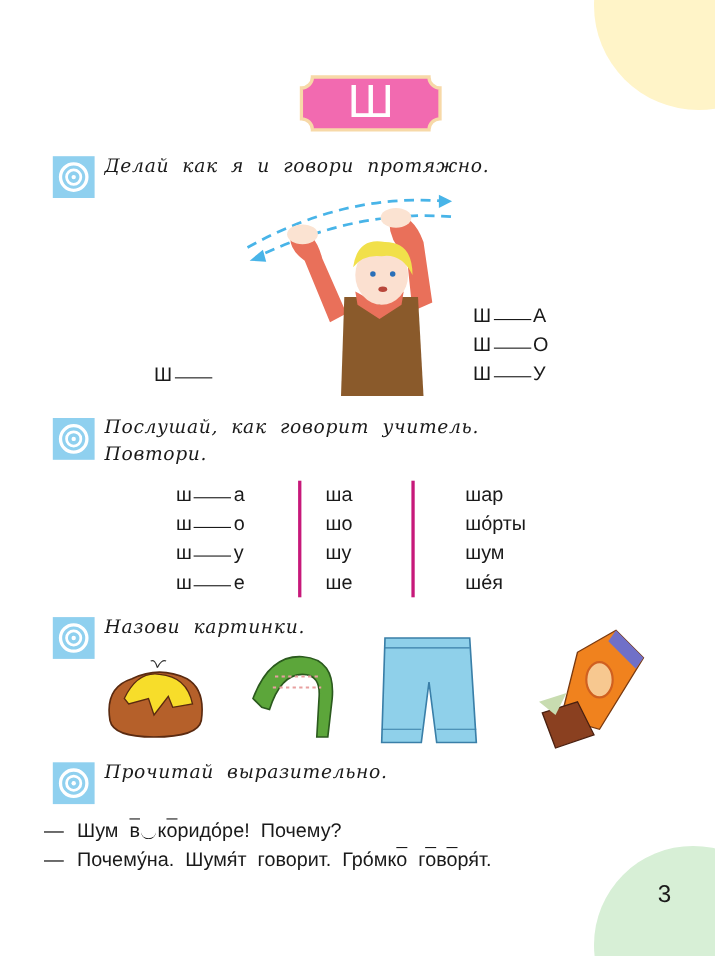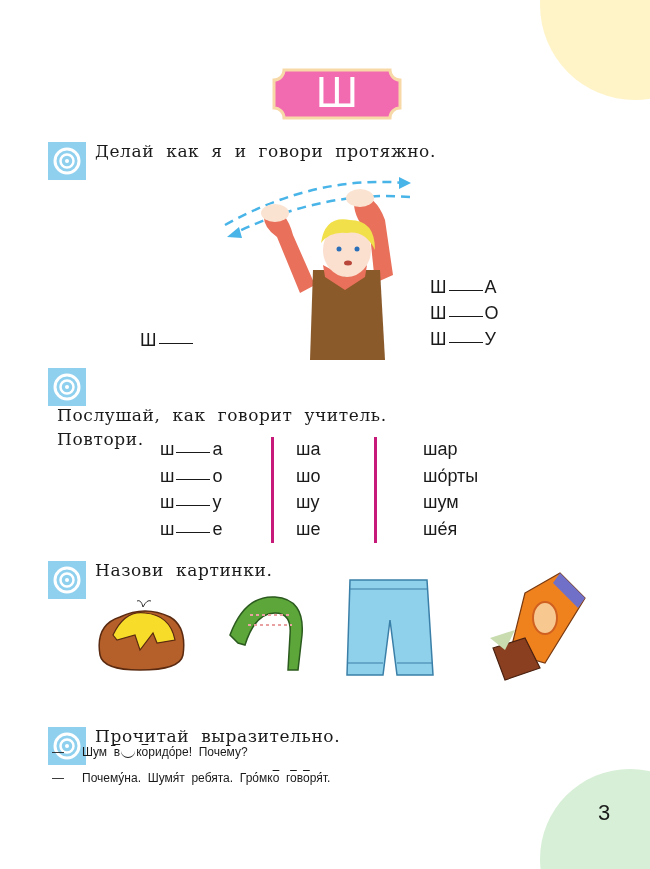--- a/index.html
+++ b/index.html
@@ -5,31 +5,31 @@
   html, body { margin:0; padding:0; }
   body { width:650px; height:869px; position:relative; overflow:hidden; background:#ffffff; font-family:"Liberation Sans", sans-serif; color:#1a1a1a; }
   .corner-top { position:absolute; right:-80px; top:-90px; width:190px; height:190px; border-radius:50%; background:#fff4c8; }
   .corner-bottom { position:absolute; right:-70px; bottom:-80px; width:180px; height:180px; border-radius:50%; background:#d7efd6; }
   .page-num { position:absolute; left:598px; top:800px; font-size:22px; color:#1a1a1a; }
 
   .letter-badge { position:absolute; left:272px; top:68px; width:130px; height:52px; }
   .letter-badge svg { position:absolute; left:0; top:0; }
   .letter-badge span { position:absolute; left:0; top:0; width:130px; height:52px; line-height:50px; text-align:center; color:#fff; font-size:40px; font-family:"DejaVu Sans", sans-serif; }
 
-  .task { position:absolute; left:48px; display:flex; align-items:flex-start; }
+  .task { position:absolute; left:48px; display:flex; align-items:flex-start;font-style:italic; }
   .task-icon { width:38px; height:38px; background:#8fd0ef; display:flex; align-items:center; justify-content:center; flex:none; }
   .task-text { margin-left:9px; font-family:"DejaVu Serif", "Liberation Serif", serif; font-size:17px; letter-spacing:0.6px; word-spacing:6px; line-height:24px; color:#1a1a1a; margin-top:-3px; }
 
   .syl { position:absolute; font-size:18px; color:#1a1a1a; }
   .blank { display:inline-block; width:34px; border-bottom:1.5px solid #1a1a1a; margin:0 2px; vertical-align:2px; }
 
   .grid-col { position:absolute; top:436px; font-size:18px; line-height:26.5px; color:#1a1a1a; }
   .vbar { position:absolute; top:437px; width:2.5px; height:106px; background:#c7197a; }
 
-  .dialog { position:absolute; left:52px; font-size:12px; color:#1a1a1a; white-space:nowrap; }
+  .dialog { position:absolute; left:40px; font-size:18px; color:#1a1a1a; white-space:nowrap; }
   .dialog .dash { display:inline-block; width:30px; }
   .ov { text-decoration:overline; }
   .liaison { display:inline-block; width:14px; height:8px; border-bottom:1.5px solid #1a1a1a; border-radius:0 0 10px 10px; vertical-align:-2px; margin:0 1px; }
   .pic { position:absolute; }
 </style>
 </head>
 <body>
 
 <div class="corner-top"></div>
 <div class="corner-bottom"></div>
@@ -79,21 +79,21 @@
 <div class="syl" style="left:430px; top:277px;">
   <span>Ш</span><span class="blank"></span><span>А</span>
 </div>
 <div class="syl" style="left:430px; top:303px;">
   <span>Ш</span><span class="blank"></span><span>О</span>
 </div>
 <div class="syl" style="left:430px; top:329px;">
   <span>Ш</span><span class="blank"></span><span>У</span>
 </div>
 
-<div class="task" style="top:368px;flex-direction:column;">
+<div class="task" style="top:380px;">
   <div class="task-icon">
     <svg width="30" height="30" viewBox="0 0 30 30">
         <circle cx="15" cy="15" r="12" fill="none" stroke="#fff" stroke-width="3"></circle>
         <circle cx="15" cy="15" r="6.5" fill="none" stroke="#fff" stroke-width="2.5"></circle>
         <circle cx="15" cy="15" r="2" fill="#fff"></circle>
       </svg>
   </div>
   <div class="task-text">
     <div>Послушай, как говорит учитель.</div>
     <div>Повтори.</div>
@@ -155,29 +155,29 @@
 <div class="pic" style="left:485px; top:568px;">
   <svg width="105" height="115" viewBox="0 0 105 115">
     <path d="M40,25 L75,5 L100,30 L60,95 L25,85 Z" fill="#f0821e" stroke="#7a3a10" stroke-width="1.2"></path>
     <path d="M75,5 L100,30 L93,40 L68,15 Z" fill="#7070c8"></path>
     <ellipse cx="60" cy="50" rx="12" ry="16" fill="#f7c890" stroke="#d06020" stroke-width="2"></ellipse>
     <path d="M8,80 L40,70 L55,100 L20,112 Z" fill="#8a4020" stroke="#4a2010" stroke-width="1.2"></path>
     <path d="M5,70 L30,62 L20,82 Z" fill="#c8dcb0"></path>
   </svg>
 </div>
 
-<div class="task" style="top:693px;margin-top:34px;">
+<div class="task" style="top:693px;">
   <div class="task-icon">
     <svg width="30" height="30" viewBox="0 0 30 30">
         <circle cx="15" cy="15" r="12" fill="none" stroke="#fff" stroke-width="3"></circle>
         <circle cx="15" cy="15" r="6.5" fill="none" stroke="#fff" stroke-width="2.5"></circle>
         <circle cx="15" cy="15" r="2" fill="#fff"></circle>
       </svg>
   </div>
   <div class="task-text">Прочитай выразительно.</div>
 </div>
 
 <div class="dialog" style="top:745px;">
   <span class="dash">—</span><span>Шум</span>&nbsp;&nbsp;<span class="ov">в</span><span class="liaison"></span><span>к</span><span class="ov">о</span><span>ридо́ре!</span>&nbsp;&nbsp;<span>Почему?</span>
 </div>
 <div class="dialog" style="top:771px;">
-  <span class="dash">—</span><span>Почему́на.</span>&nbsp;&nbsp;<span>Шумя́т</span>&nbsp;&nbsp;<span>ребята.</span>&nbsp;&nbsp;<span>Гро́мк</span><span class="ov">о</span>&nbsp;&nbsp;<span>г</span><span class="ov">о</span><span>в</span><span class="ov">о</span><span>ря́т.</span>
+  <span class="dash">—</span><span>Почему́на.</span>&nbsp;&nbsp;<span>Шумя́т</span>&nbsp;&nbsp;<span>говорит.</span>&nbsp;&nbsp;<span>Гро́мк</span><span class="ov">о</span>&nbsp;&nbsp;<span>г</span><span class="ov">о</span><span>в</span><span class="ov">о</span><span>ря́т.</span>
 </div>
 
 </body></html>

